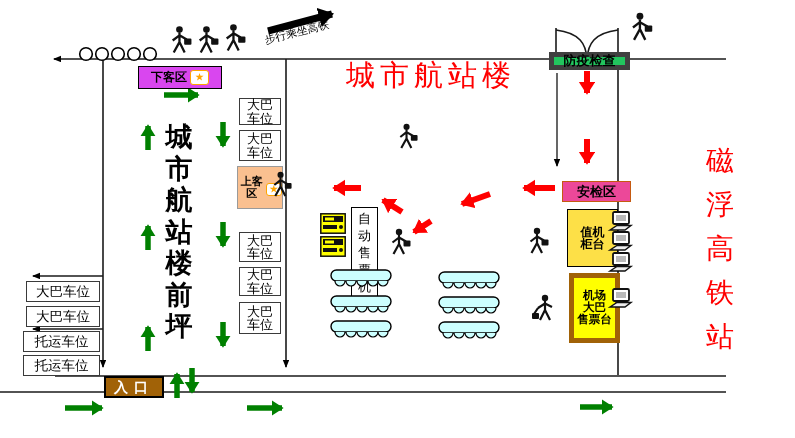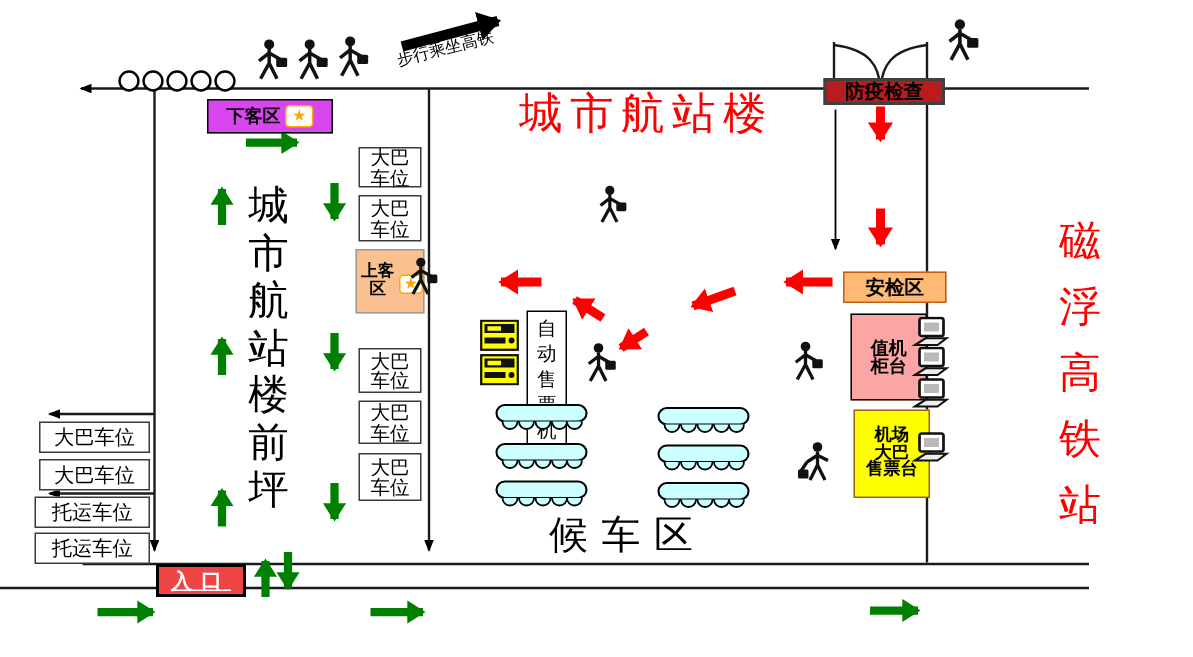--- a/index.html
+++ b/index.html
@@ -85,26 +85,25 @@
       <line x1="431" y1="221" x2="414" y2="232" marker-end="url(#mr)"></line>
       <line x1="402" y1="212" x2="383" y2="200" marker-end="url(#mr)"></line>
       <line x1="361" y1="188" x2="334" y2="188" marker-end="url(#mr)"></line>
     </g>
   </svg>
 
   <div class="lbl" style="left:346px;top:56px;font-size:29px;letter-spacing:5px;color:#FF0000;">城市航站楼</div>
 
   <div class="lbl vtext" style="left:704px;top:139px;width:32px;font-size:28px;line-height:44px;color:#FF0000;">磁浮高铁站</div>
 
-  <div class="lbl vtext" style="left:162px;top:122px;width:34px;font-size:27px;line-height:31.5px;">城市航站楼前坪</div>
+  <div class="lbl vtext" style="left:162px;top:122px;width:34px;font-size:27px;line-height:31.5px;font-weight:bold;">城市航站楼前坪</div>
 
   <div class="lbl" style="left:263px;top:33px;width:96px;font-size:11px;transform:rotate(-14deg);transform-origin:left top;">步行乘坐高铁</div>
 
 
-  <div class="lbl" style="left:366px;top:339px;font-size:26px;letter-spacing:9px;">候车区</div>
 
 
   <div class="box" style="left:138px;top:66px;width:84px;height:23px;background:#d946ef;border-color:#000;font-size:12px;font-weight:bold;">
     <span>下客区</span>
     <span class="star-badge" style="width:17px;height:13px;margin-left:3px;">★</span>
   </div>
 
   <div class="box" style="left:239px;top:98px;width:42px;height:27px;font-size:13px;">大巴
 车位</div>
   <div class="box" style="left:239px;top:130px;width:42px;height:31px;font-size:13px;">大巴
@@ -121,37 +120,37 @@
   <div class="box" style="left:239px;top:267px;width:42px;height:29px;font-size:13px;">大巴
 车位</div>
   <div class="box" style="left:239px;top:302px;width:42px;height:32px;font-size:13px;">大巴
 车位</div>
 
   <div class="box" style="left:26px;top:281px;width:74px;height:21px;font-size:13.5px;">大巴车位</div>
   <div class="box" style="left:26px;top:306px;width:74px;height:21px;font-size:13.5px;">大巴车位</div>
   <div class="box" style="left:23px;top:331px;width:77px;height:21px;font-size:13.5px;">托运车位</div>
   <div class="box" style="left:23px;top:355px;width:77px;height:21px;font-size:13.5px;">托运车位</div>
 
-  <div class="box" style="left:549px;top:52px;width:81px;height:18px;background:#b91c1c;border:2px solid #404040;
+  <div class="box" style="left:549px;top:52px;width:81px;height:18px;background:#22c55e;border:5px solid #404040;
               font-size:13px;font-weight:bold;">防疫检查</div>
-  <div class="box" style="left:562px;top:181px;width:69px;height:21px;background:#fdba74;border:1px solid #c55a11;
+  <div class="box" style="left:562px;top:181px;width:69px;height:21px;background:#ec4899;border:1px solid #c55a11;
               font-size:13px;font-weight:bold;">安检区</div>
 
-  <div class="box" style="left:567px;top:209px;width:51px;height:58px;background:#fca5a5;border:1px solid #000;
+  <div class="box" style="left:567px;top:209px;width:51px;height:58px;background:#fde047;border:1px solid #000;
               font-size:12px;font-weight:bold;">值机
 柜台</div>
-  <div class="box" style="left:569px;top:273px;width:51px;height:59px;background:#FFFF00;border:1px solid #a16207;
+  <div class="box" style="left:569px;top:273px;width:51px;height:70px;background:#FFFF00;border:5px solid #a16207;
               font-size:11.5px;font-weight:bold;">机场
 大巴
 售票台</div>
 
   <div class="box vtext" style="left:351px;top:207px;width:27px;height:90px;font-size:13px;line-height:17px;border:1px solid #000;">自动售票机</div>
 
-  <div class="box" style="left:104px;top:376px;width:60px;height:22px;background:#ef4444;border:2px solid #000;
-              color:#fff;font-size:14px;font-weight:bold;letter-spacing:6px;text-decoration:underline;">入口</div>
+  <div class="box" style="left:104px;top:376px;width:60px;height:22px;background:#a16207;border:2px solid #000;
+              color:#fff;font-size:14px;font-weight:bold;letter-spacing:6px;">入口</div>
 
   <div class="abs" style="left:320px;top:213px;">
     <svg width="26" height="21" viewBox="0 0 26 21">
         <rect x="0.8" y="0.8" width="24.4" height="19.4" fill="#FFFF00" stroke="#111" stroke-width="1.5"></rect>
         <rect x="3" y="3" width="20" height="6" fill="#111"></rect>
         <rect x="5" y="4.5" width="9" height="3" fill="#FFFF00"></rect>
         <rect x="3" y="12" width="14" height="4" fill="#111"></rect>
         <circle cx="21" cy="14" r="2" fill="#111"></circle>
       </svg>
   </div>

